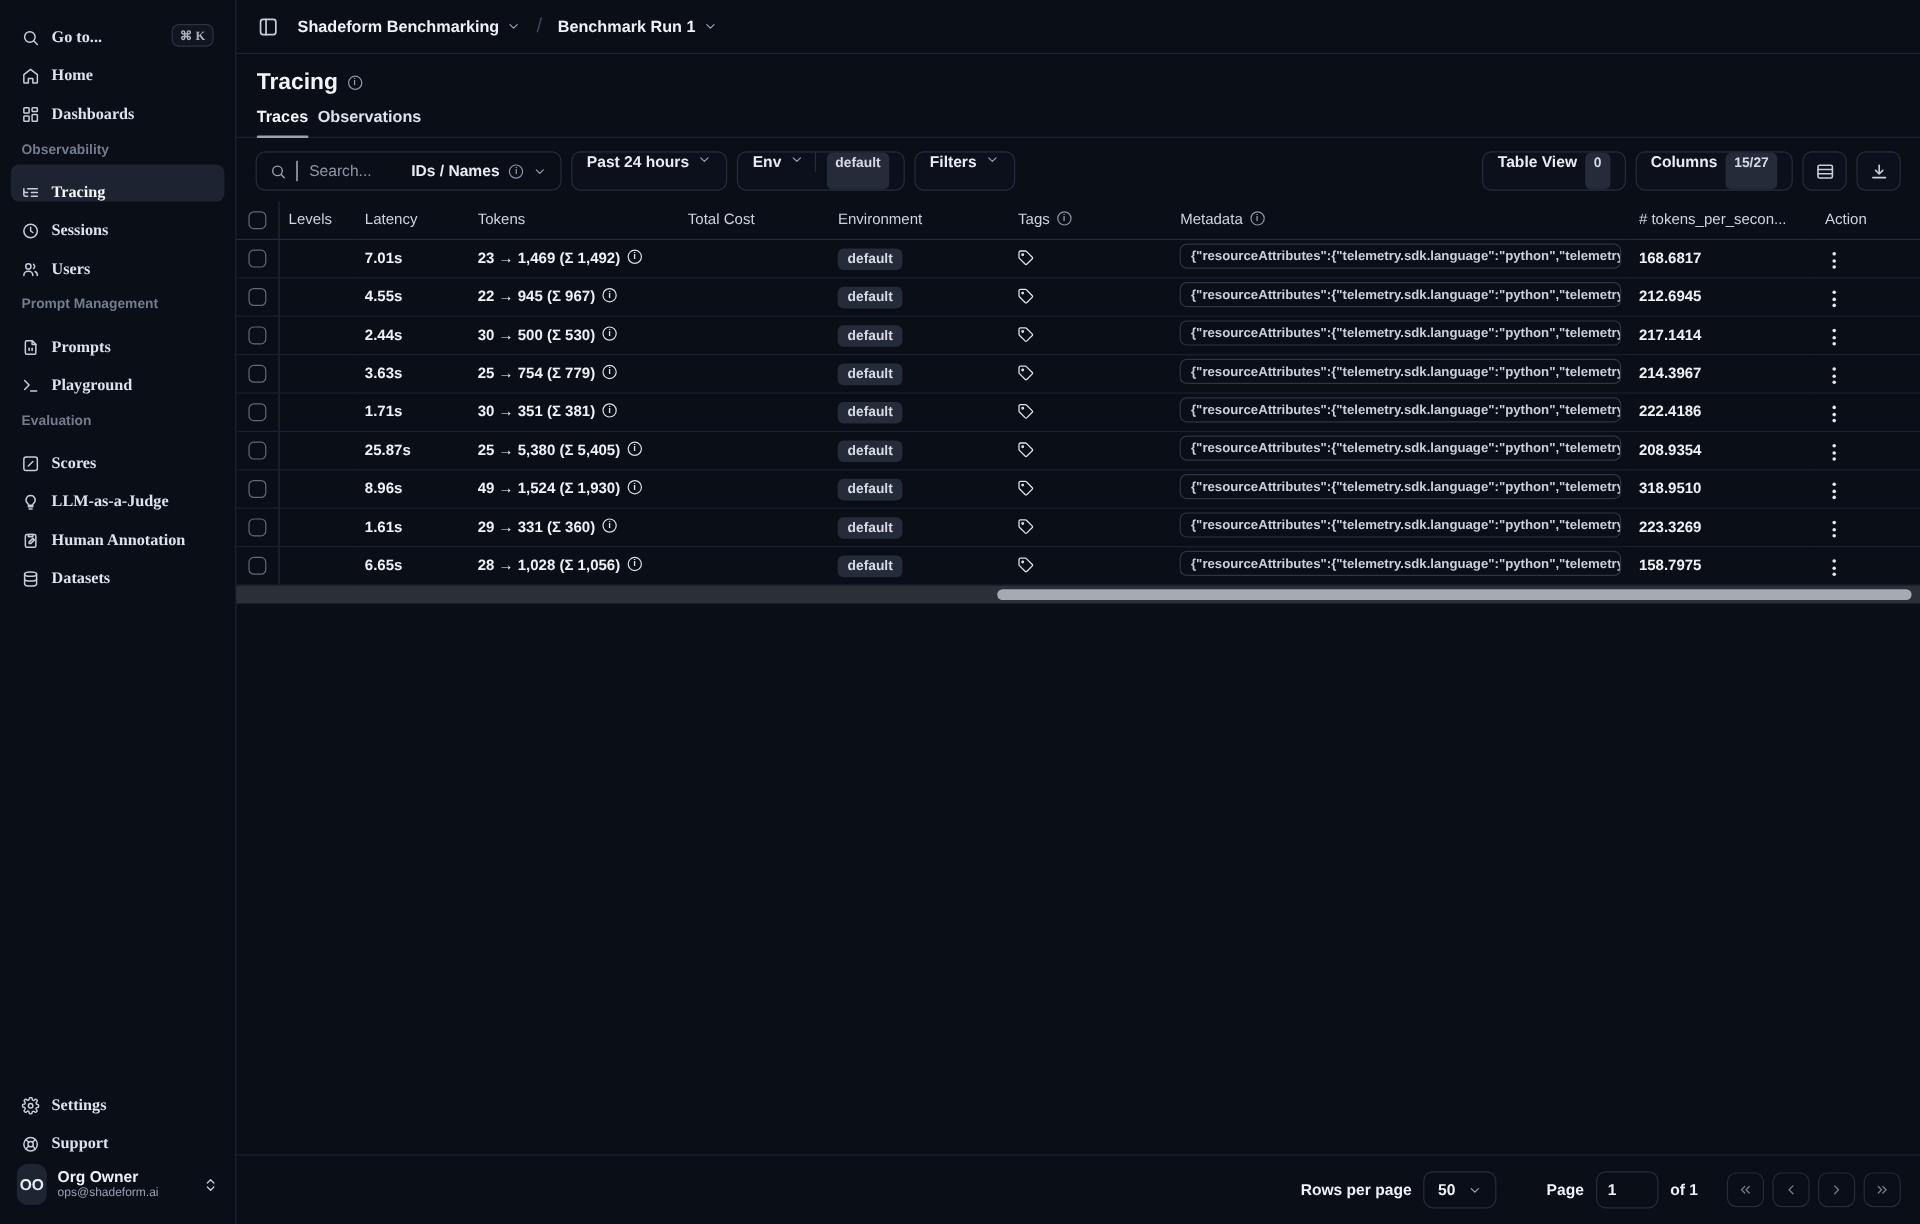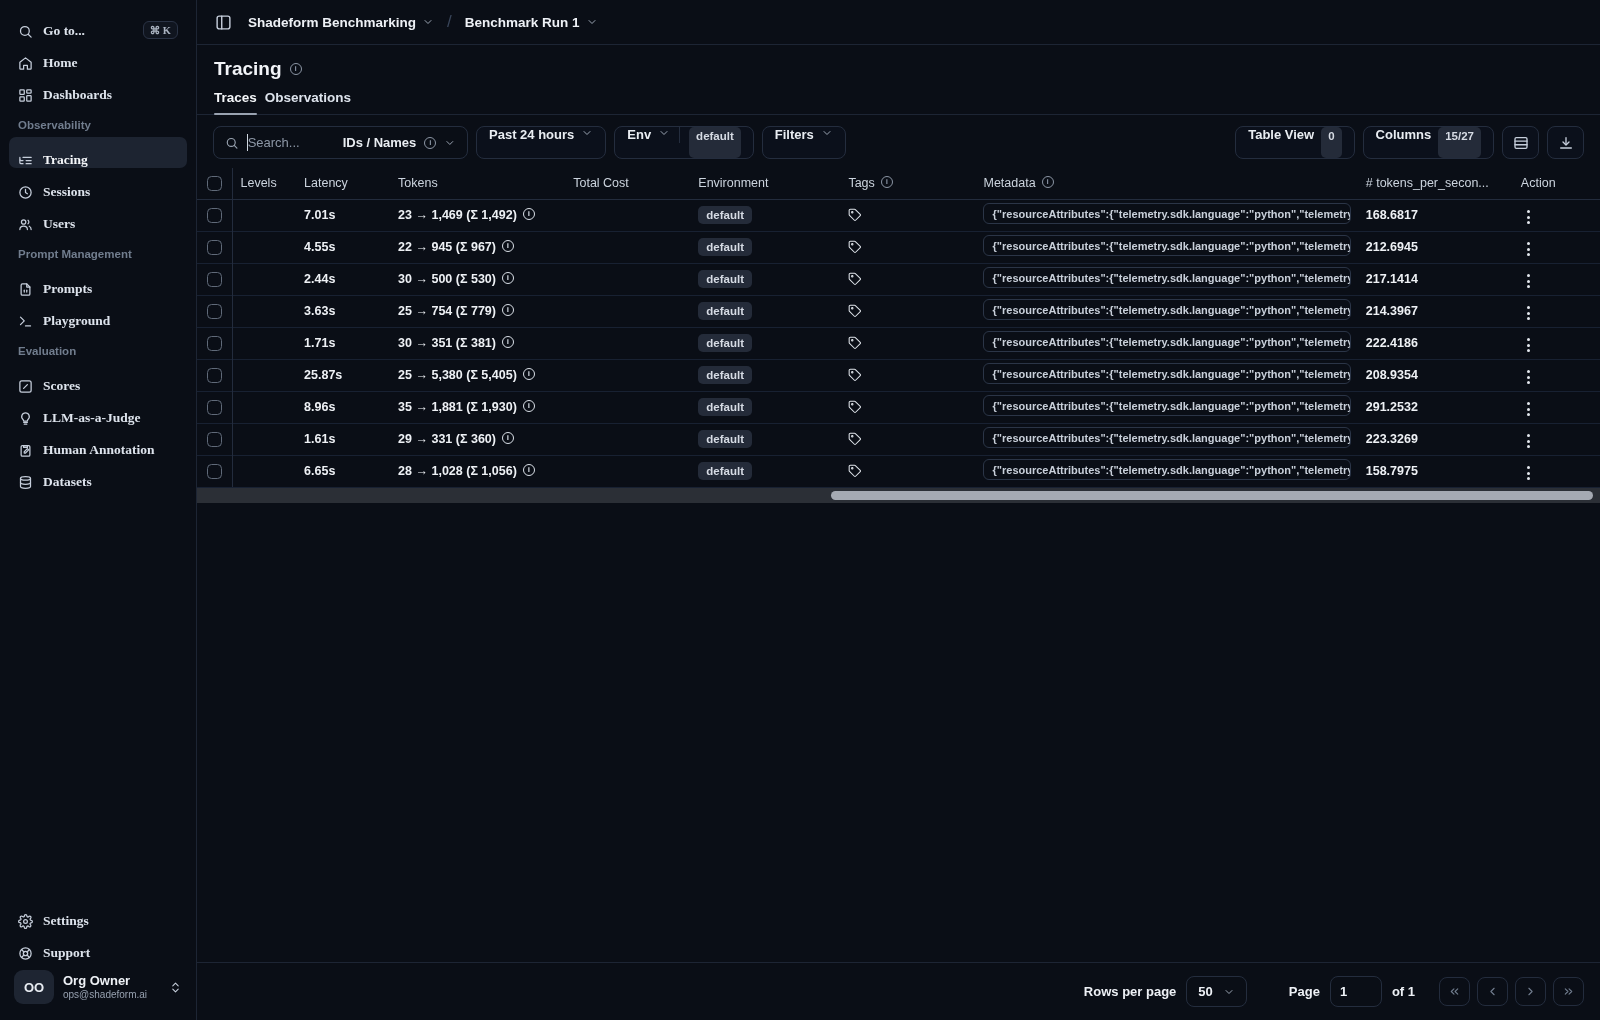--- a/index.html
+++ b/index.html
@@ -20,21 +20,21 @@
   .nav { padding:8px 9px 0; display:flex; flex-direction:column; gap:1px; }
   .nav-item { height:31px; border-radius:7px; display:flex; align-items:flex-end; gap:10px; padding:0 9px; cursor:pointer;font-family:Liberation Serif, serif; }
   .nav-item .lbl { font-size:13.5px; font-weight:600; color:#dde3ec; }
   .nav-item.active { background:#1d2431; }
   .nav-item.active .lbl { color:#f4f6f9; }
   .nav-section { font-size:11.5px; font-weight:600; color:#717d8e; margin:15px 9px 5px; }
   .kbd { margin-left:auto; border:1px solid #2a3345; background:#10151f; border-radius:6px; padding:2px 6px; font-size:10.5px; font-weight:600; color:#aab3c1; }
   .sidebar-spacer { flex:1; }
   .sidebar-bottom { padding:0 9px 6px; display:flex; flex-direction:column; gap:1px; }
   .user-row { display:flex; align-items:center; gap:9px; padding:8px 5px 10px; }
-  .avatar { width:40px; height:34px; border-radius:9px; background:#1e2532; display:flex; align-items:center; justify-content:center; font-size:13px; font-weight:700; color:#e8ecf2; }
+  .avatar { width:25px; height:34px; border-radius:9px; background:#1e2532; display:flex; align-items:center; justify-content:center; font-size:13px; font-weight:700; color:#e8ecf2; }
   .user-meta { display:flex; flex-direction:column; line-height:1.25; }
   .user-name { font-size:13px; font-weight:700; color:#eef1f6; }
   .user-email { font-size:10px; font-weight:500; color:#97a1b0; }
   .user-chev { margin-left:auto; }
 
   
   .main { flex:1; display:flex; flex-direction:column; min-width:0; }
   .topbar { height:45px; min-height:45px; border-bottom:1px solid #1d2534; display:flex; align-items:center; padding:0 13px; gap:11px; }
   .panel-btn { width:27px; height:27px; border-radius:7px; display:flex; align-items:center; justify-content:center; cursor:pointer; }
   .crumb { display:flex; align-items:center; gap:6px; cursor:pointer; }
@@ -44,21 +44,21 @@
   .page-head { padding:13px 17px 0; display:flex; align-items:center; gap:8px; }
   .page-title { font-size:19px; font-weight:700; color:#f2f4f8; }
   .tabs { display:flex; gap:8px; padding:0 17px; margin-top:10px; border-bottom:1px solid #1d2534; }
   .tab { font-size:13.5px; font-weight:600; color:#dde3ec; padding-bottom:9px; cursor:pointer; position:relative; }
   .tab.active { color:#f4f6f9; }
   .tab.active::after { content:""; position:absolute; left:0; right:0; bottom:-1px; height:2px; background:#99a2b0; border-radius:2px; }
 
   
   .filter-bar { display:flex; align-items:center; gap:8px; padding:11px 16px 9px; }
   .search-combo { height:33px; border:1px solid #242d3e; border-radius:8px; display:flex; align-items:center; padding:0 11px; gap:8px; width:255px; }
-  .search-combo input { background:transparent; border:none; outline:none; color:#e6eaf0; font-family:"Liberation Sans",sans-serif; font-size:13px; width:88px; border-left:1px solid #cfd6e0; padding-left:0; height:17px; }
+  .search-combo input { background:transparent; border:none; outline:none; color:#e6eaf0; font-family:"Liberation Sans",sans-serif; font-size:13px; width:88px; border-left:1px solid #cfd6e0; padding-left:10px; height:17px; }
   .search-combo input::placeholder { color:#8d97a6; }
   .search-mode { font-size:13px; font-weight:700; color:#e9edf2; white-space:nowrap; }
   .fbtn { height:33px; border:1px solid #242d3e; border-radius:8px; background:#0b101b; display:flex; gap:7px; padding:0 12px; font-size:13px; font-weight:700; color:#e9edf2; cursor:pointer; white-space:nowrap; }
   .env-sep { width:1px; height:16px; background:#242d3e; margin:0 2px; }
   .badge { background:#242b39; border-radius:5px; padding:2.5px 7px; font-size:11.5px; font-weight:600; color:#d6dbe4; }
   .filter-right { margin-left:auto; display:flex; align-items:center; gap:8px; }
   .icon-btn { width:37px; height:33px; border:1px solid #242d3e; border-radius:8px; background:#0b101b; display:flex; align-items:center; justify-content:center; cursor:pointer; }
 
   
   .table-wrap { }
@@ -537,34 +537,34 @@
                   <i></i>
                 </span></td>
   </tr>
 
   <tr>
     <td class="c-check"><span class="checkbox"></span></td>
     <td></td>
     <td>8.96s</td>
     <td>
       <span class="cell-flex">
-                  <span>35 → 1,881 (Σ 1,930)</span>
-                  <i class="icon-info"></i>
-                </span>
-    </td>
-    <td></td>
-    <td><span class="env-badge">default</span></td>
-    <td>
-      <svg class="ic" width="14" height="14" viewBox="0 0 24 24" style="stroke:#dfe4ea;stroke-width:1.8">
-                  <path d="M12.6 2.6 21 11a1.4 1.4 0 0 1 0 2l-8 8a1.4 1.4 0 0 1-2 0L2.6 12.6A2 2 0 0 1 2 11.2V4a2 2 0 0 1 2-2h7.2a2 2 0 0 1 1.4.6Z"></path>
-                  <circle cx="7.3" cy="7.3" r="1.2"></circle>
-                </svg>
-    </td>
-    <td><span class="meta-pill">{"resourceAttributes":{"telemetry.sdk.language":"python","telemetry...</span></td>
-    <td>291.2532</td>
+                  <span>49 → 1,524 (Σ 1,930)</span>
+                  <i class="icon-info"></i>
+                </span>
+    </td>
+    <td></td>
+    <td><span class="env-badge">default</span></td>
+    <td>
+      <svg class="ic" width="14" height="14" viewBox="0 0 24 24" style="stroke:#dfe4ea;stroke-width:1.8">
+                  <path d="M12.6 2.6 21 11a1.4 1.4 0 0 1 0 2l-8 8a1.4 1.4 0 0 1-2 0L2.6 12.6A2 2 0 0 1 2 11.2V4a2 2 0 0 1 2-2h7.2a2 2 0 0 1 1.4.6Z"></path>
+                  <circle cx="7.3" cy="7.3" r="1.2"></circle>
+                </svg>
+    </td>
+    <td><span class="meta-pill">{"resourceAttributes":{"telemetry.sdk.language":"python","telemetry...</span></td>
+    <td>318.9510</td>
     <td><span class="kebab">
                   <i></i>
                   <i></i>
                   <i></i>
                 </span></td>
   </tr>
 
   <tr>
     <td class="c-check"><span class="checkbox"></span></td>
     <td></td>

